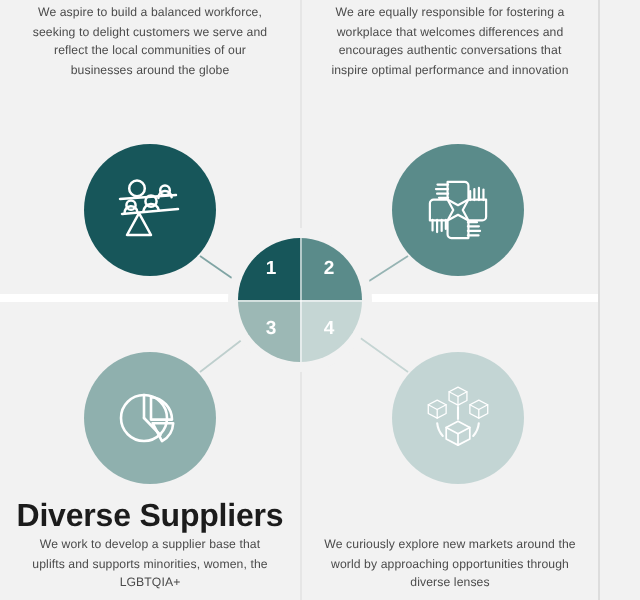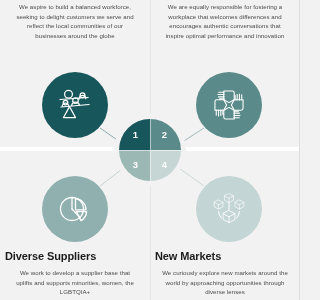--- a/index.html
+++ b/index.html
@@ -76,21 +76,22 @@
     line-height: 9.6px;
     color: #4b4b4b;
     letter-spacing: 0.05px;
   }
   .q-tl .body-text, .q-tr .body-text { top: 2px; }
 
   .head-text {
     position: absolute;
     left: 5px;
     width: 140px;
-    font-size: 11px;
+    text-align: center;
+    font-size: 16px;
     font-weight: bold;
     color: #1c1c1c;
     letter-spacing: -0.1px;
   }
   .q-bl .head-text, .q-br .head-text { top: 100px; }
   .q-bl .body-text, .q-br .body-text { top: 118px; }
 
   
   .icon-circle {
     position: absolute;
@@ -197,21 +198,20 @@
   <div class="quad q-tr">
     <div class="body-text">We are equally responsible for fostering a workplace that welcomes differences and encourages authentic conversations that inspire optimal performance and innovation</div>
   </div>
 
   <div class="quad q-bl">
     <div class="head-text">Diverse Suppliers</div>
     <div class="body-text">We work to develop a supplier base that uplifts and supports minorities, women, the LGBTQIA+</div>
   </div>
 
   <div class="quad q-br">
-    <div class="head-text">New Markets</div>
     <div class="body-text">We curiously explore new markets around the world by approaching opportunities through diverse lenses</div>
   </div>
 
   <div class="icon-circle" id="icon-tl">
     <svg width="40" height="40" viewBox="0 0 40 40" fill="none" stroke="#ffffff" stroke-width="1.25" stroke-linecap="round" stroke-linejoin="round">
 
       <line x1="5" y1="14.5" x2="33" y2="12.5"></line>
 
       <circle cx="13.5" cy="9.2" r="3.9"></circle>
 

